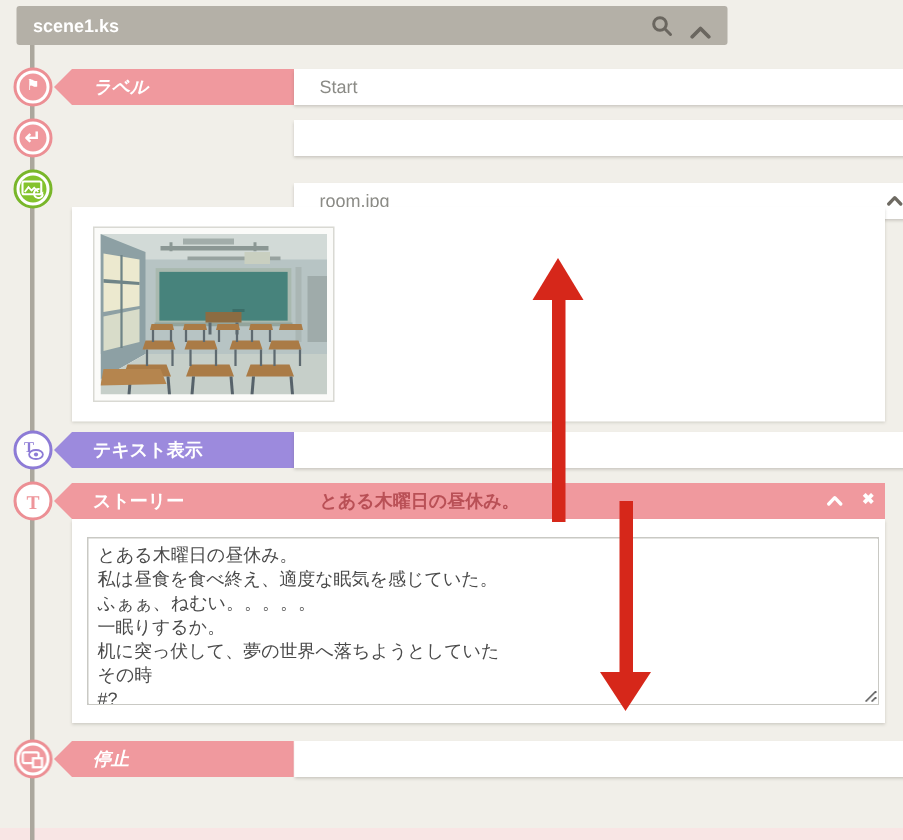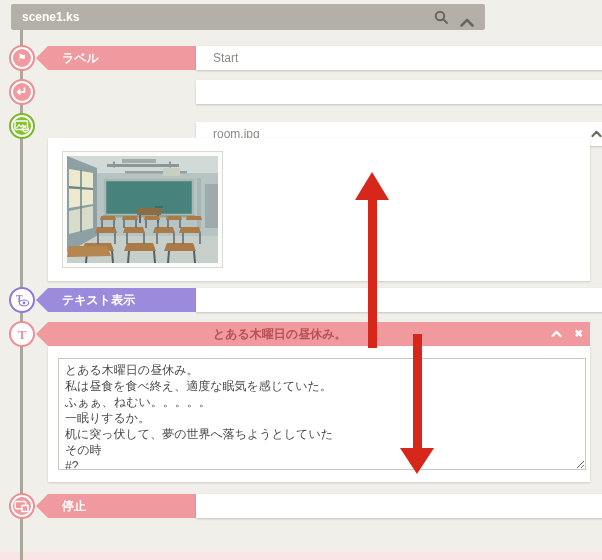--- a/index.html
+++ b/index.html
@@ -49,21 +49,21 @@
   .glyph-storyT { font-family:"Liberation Serif", serif; font-size:13px; font-weight:bold; color:#ee959a; line-height:1; }
 
   
   .tag {
     position:absolute; left:36px; width:160px; height:24px; box-sizing:border-box;
     clip-path:polygon(12px 0,100% 0,100% 100%,12px 100%,0 50%);
     color:#fff; font-size:12px; font-weight:bold; line-height:24px; padding-left:26px;
     filter:drop-shadow(0 1px 1px rgba(100,95,85,0.35));
     z-index:2; cursor:pointer;
   }
-  .bg-pink   { background:#f0999e; }
+  .bg-pink   { background:#f0999e;font-style:italic; }
   .bg-green  { background:#84c32d; }
   .bg-purple { background:#9c8add; }
 
   
   .valuebar {
     position:absolute; left:196px; width:434px; height:24px; background:#ffffff;
     box-shadow:0 1px 2px rgba(100,95,85,0.30); z-index:2;
   }
   .valuebar .value { position:absolute; left:17px; top:0; line-height:24px; font-size:12px; color:#8b8b86; }
   .close {
@@ -273,20 +273,21 @@
     <span class="value"></span>
     <span class="close">✖</span>
   </div>
 
   <div class="node ring-pink" style="top:321px">
     <div class="inner fill-white">
         <span class="glyph-storyT">T</span>
       </div>
   </div>
   <div class="storyhead" style="top:322px">
+    <span class="tagtext">ストーリー</span>
     <span class="preview">とある木曜日の昼休み。</span>
     <span class="chev">
       <svg width="11" height="8" viewBox="0 0 11 8">
           <polyline points="1.5,6 5.5,1.8 9.5,6" fill="none" stroke="#ffffff" stroke-width="2.2" stroke-linecap="round" stroke-linejoin="round"></polyline>
         </svg>
     </span>
     <span class="close">✖</span>
   </div>
   <div class="panel" style="top:346px; height:136px;">
     <textarea class="storytext" spellcheck="false" style="">とある木曜日の昼休み。

